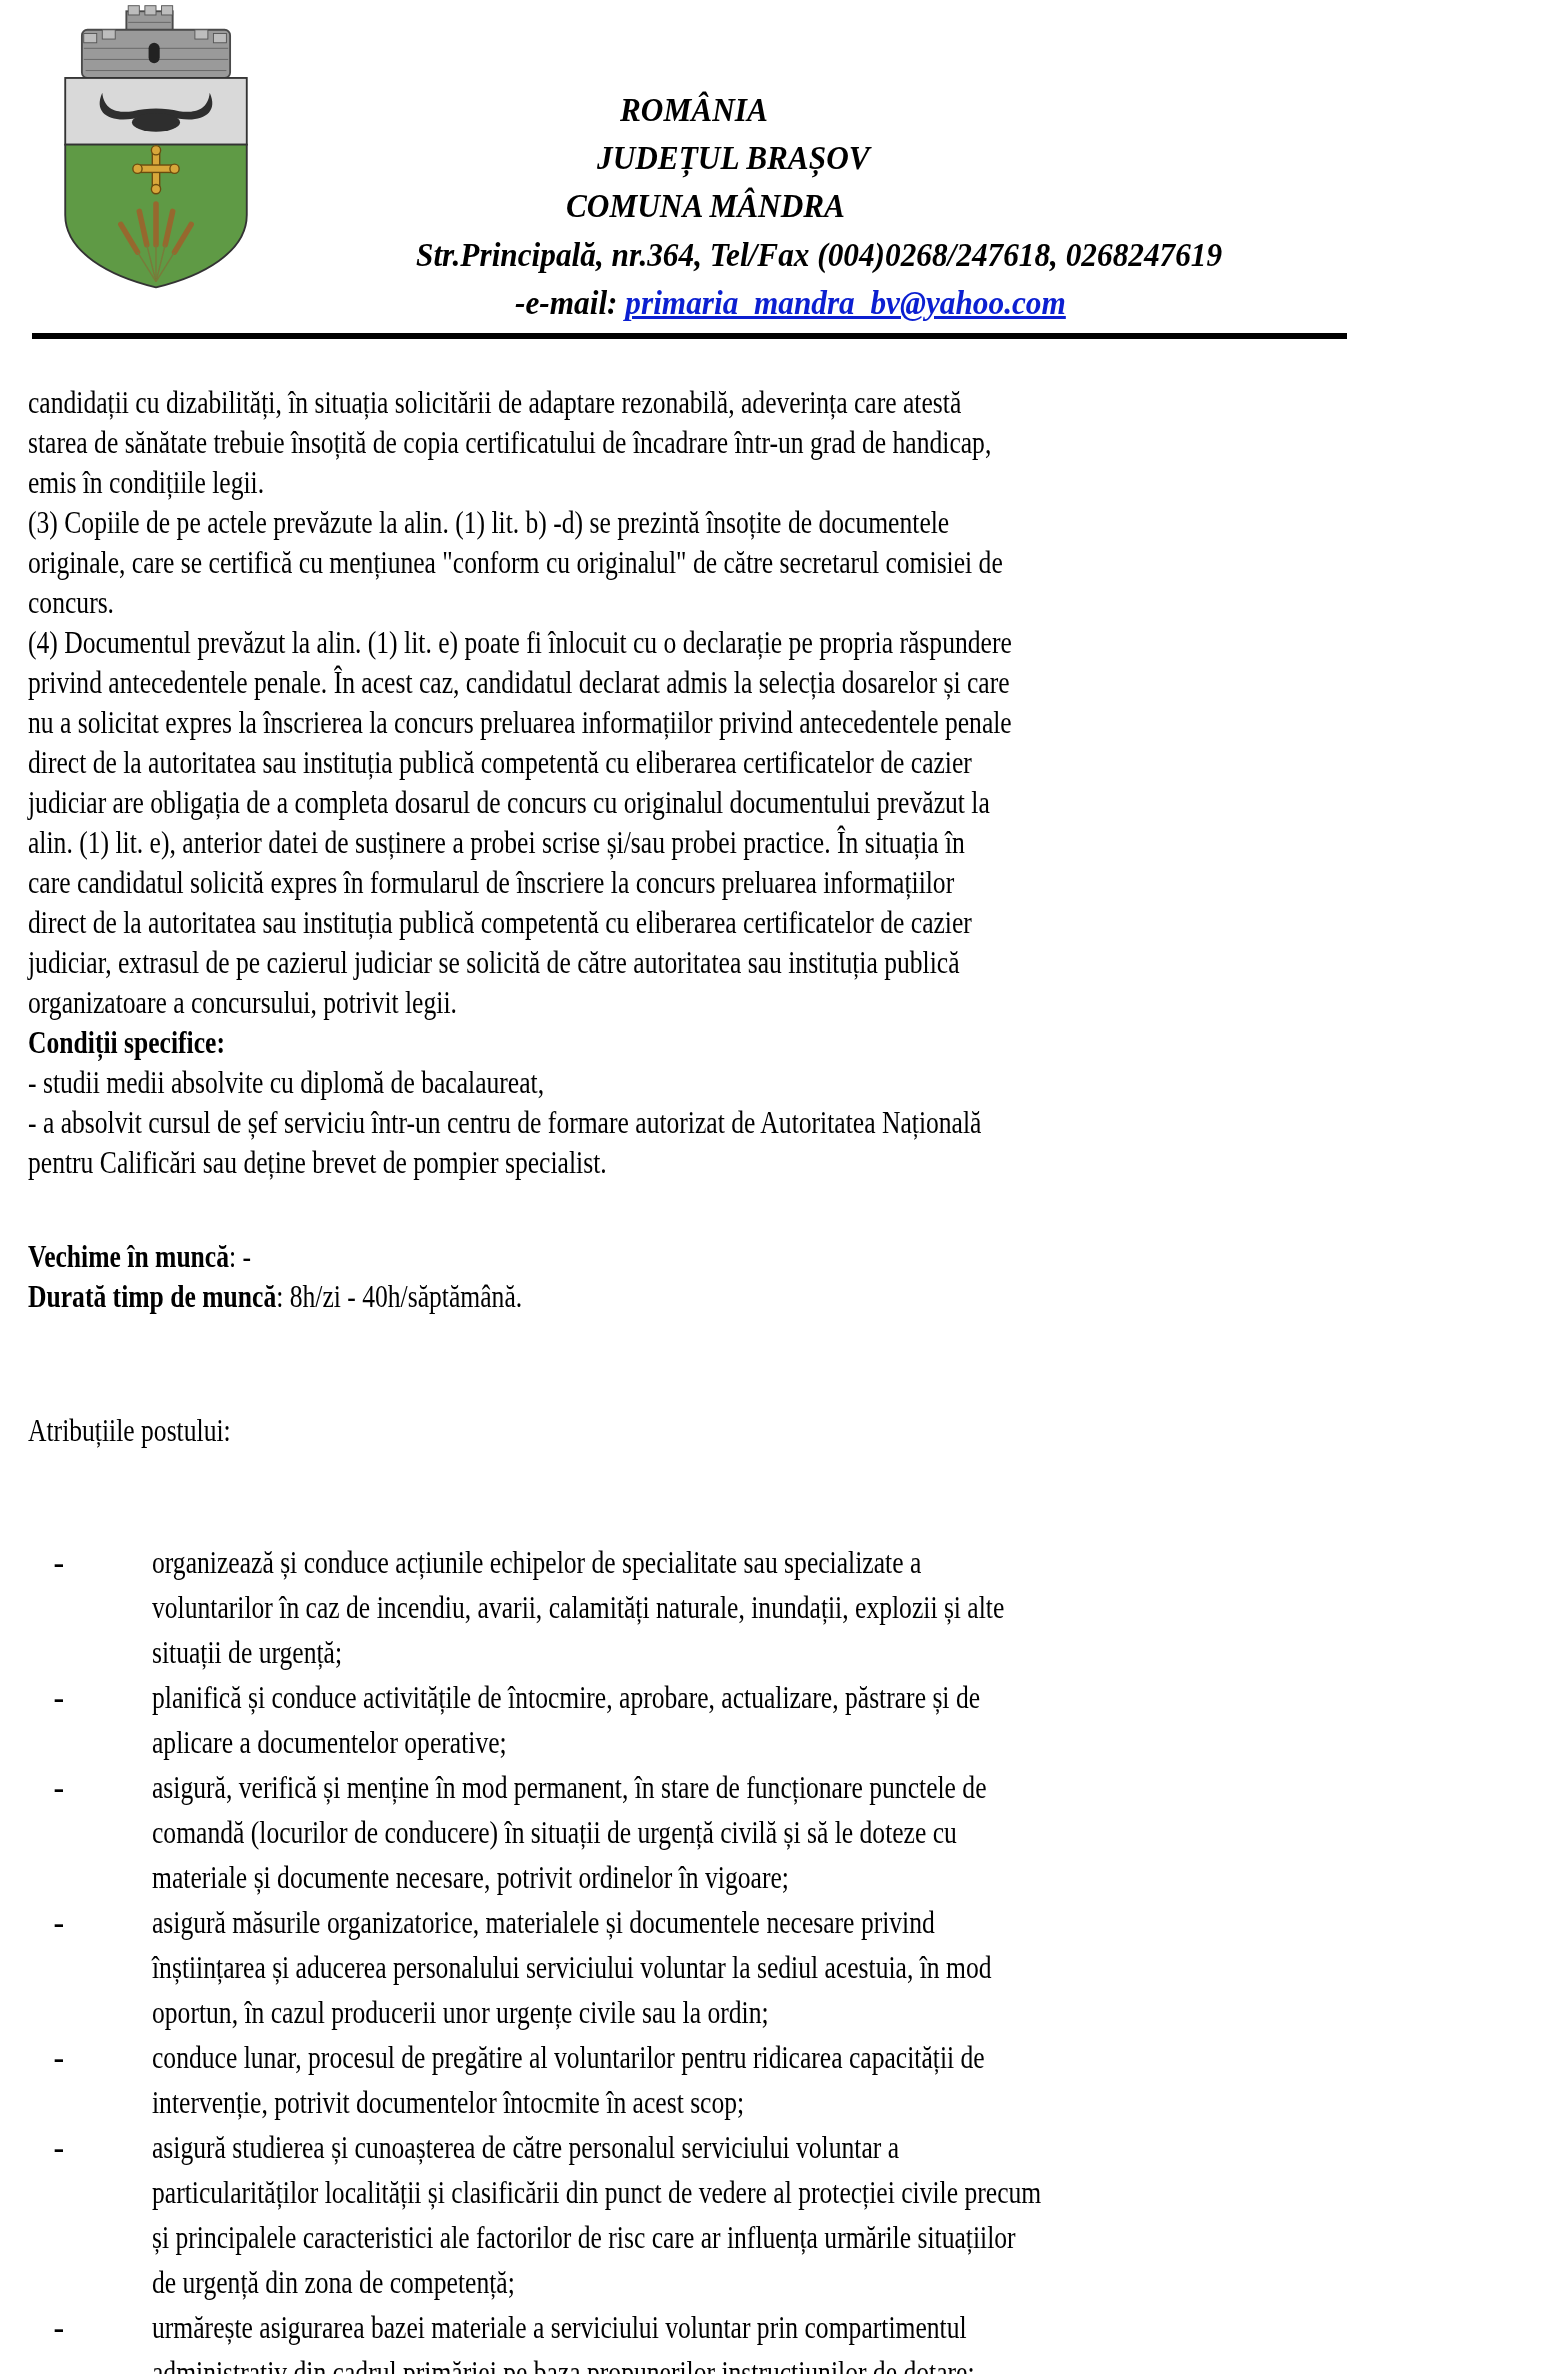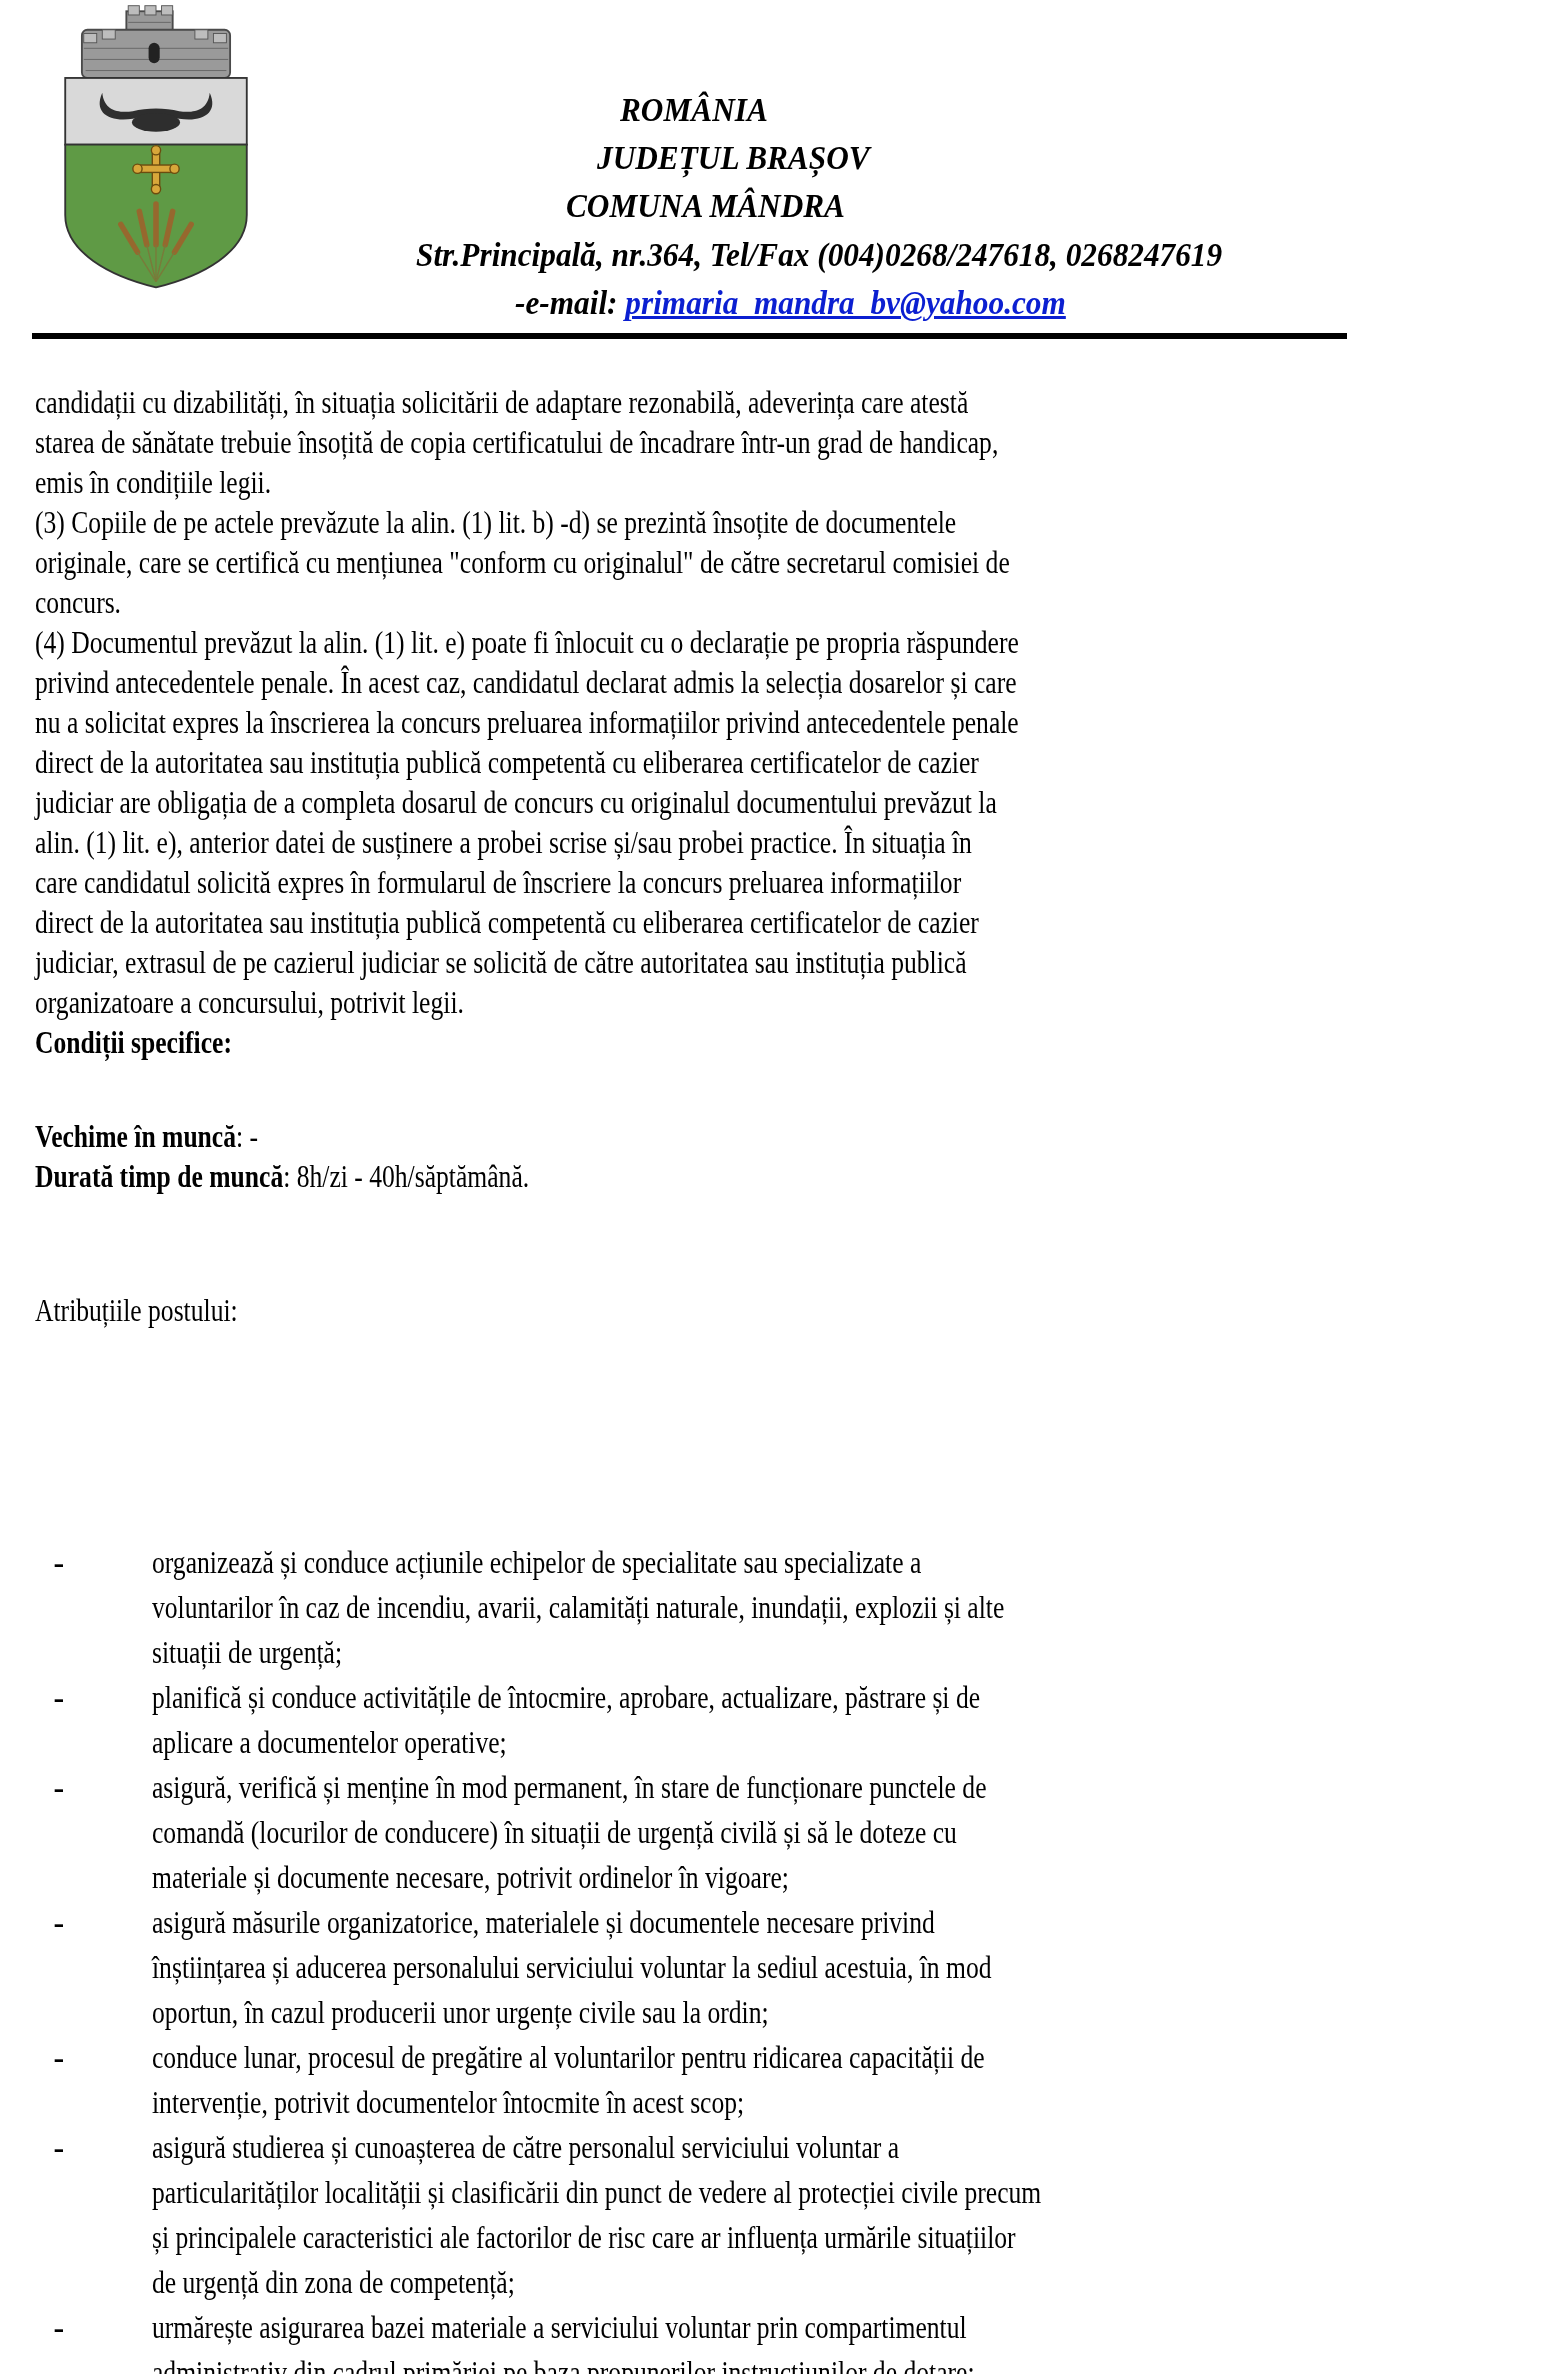--- a/index.html
+++ b/index.html
@@ -13,21 +13,21 @@
                line-height: 41px; white-space: nowrap; transform: scaleX(0.92); transform-origin: left top; }
   .hl-0 { left: 620px; top: 0px; }
   .hl-1 { left: 597px; top: 48px; }
   .hl-2 { left: 566px; top: 96px; }
   .hl-3 { left: 416px; top: 145px; }
   .hl-4 { left: 515px; top: 193px; }
   .email-link { color: #0b1fd1; text-decoration: underline; text-decoration-thickness: 2.8px; }
   .divider { position: absolute; left: 32px; top: 333px; width: 1315px; height: 5.6px; background: #000; }
 
   
-  .content { position: absolute; left: 35px; top: 382px; width: 1466px; }
+  .content { position: absolute; left: 28px; top: 382px; width: 1466px; }
   .tl { font-size: 32px; line-height: 40px; white-space: nowrap; height: 40px;
         transform: scaleX(0.80); transform-origin: left top; }
   .tl.b { font-weight: bold; }
   .gap-1 { height: 40px; }
   .gap-2 { height: 54px; }
   .bold { font-weight: bold; }
 
   .atr-list { position: absolute; left: 35px; top: 1540px; width: 1484px; }
   .atr-item { position: relative; }
   .bullet { position: absolute; left: 18.6px; top: 0; font-size: 32px; line-height: 45px; font-weight: bold; }
@@ -118,20 +118,25 @@
     <div class="tl">direct de la autoritatea sau instituția publică competentă cu eliberarea certificatelor de cazier</div>
     <div class="tl">judiciar are obligația de a completa dosarul de concurs cu originalul documentului prevăzut la</div>
     <div class="tl">alin. (1) lit. e), anterior datei de susținere a probei scrise și/sau probei practice. În situația în</div>
     <div class="tl">care candidatul solicită expres în formularul de înscriere la concurs preluarea informațiilor</div>
     <div class="tl">direct de la autoritatea sau instituția publică competentă cu eliberarea certificatelor de cazier</div>
     <div class="tl">judiciar, extrasul de pe cazierul judiciar se solicită de către autoritatea sau instituția publică</div>
     <div class="tl">organizatoare a concursului, potrivit legii.</div>
   </div>
 
   <div class="tl b">Condiții specifice:</div>
+  <div>
+    <div class="tl">- studii medii absolvite cu diplomă de bacalaureat,</div>
+    <div class="tl">- a absolvit cursul de șef serviciu într-un centru de formare autorizat de Autoritatea Națională</div>
+    <div class="tl">pentru Calificări sau deține brevet de pompier specialist.</div>
+  </div>
 
   <div class="gap-2"></div>
 
   <div class="tl">
     <span class="bold">Vechime în muncă</span><span>: -</span>
   </div>
   <div class="tl">
     <span class="bold">Durată timp de muncă</span><span>: 8h/zi - 40h/săptămână.</span>
   </div>
 

